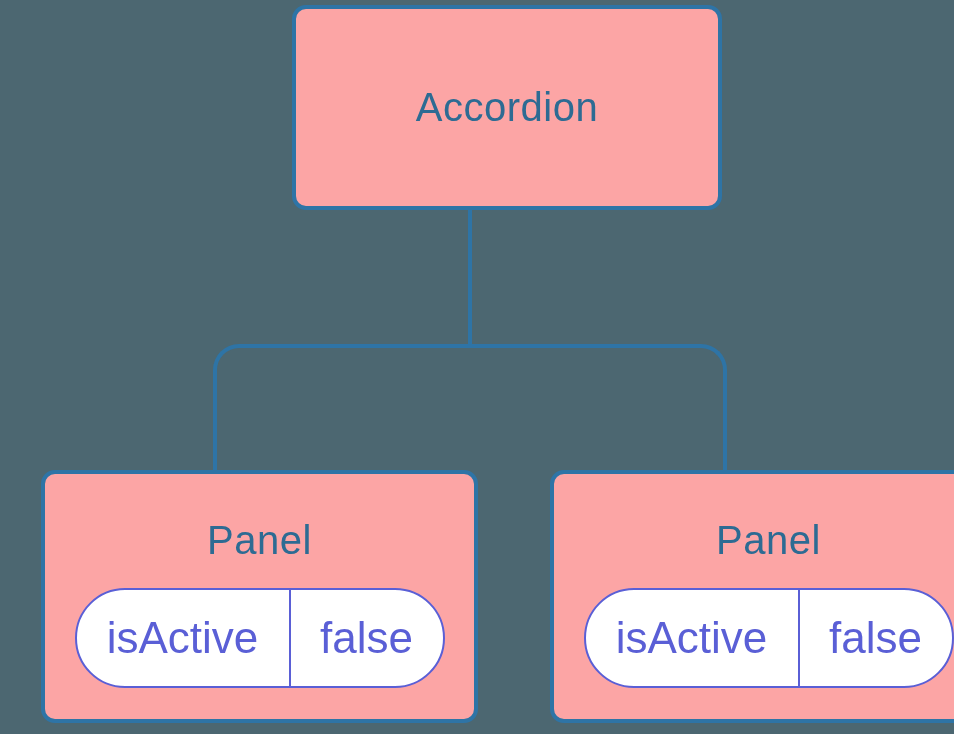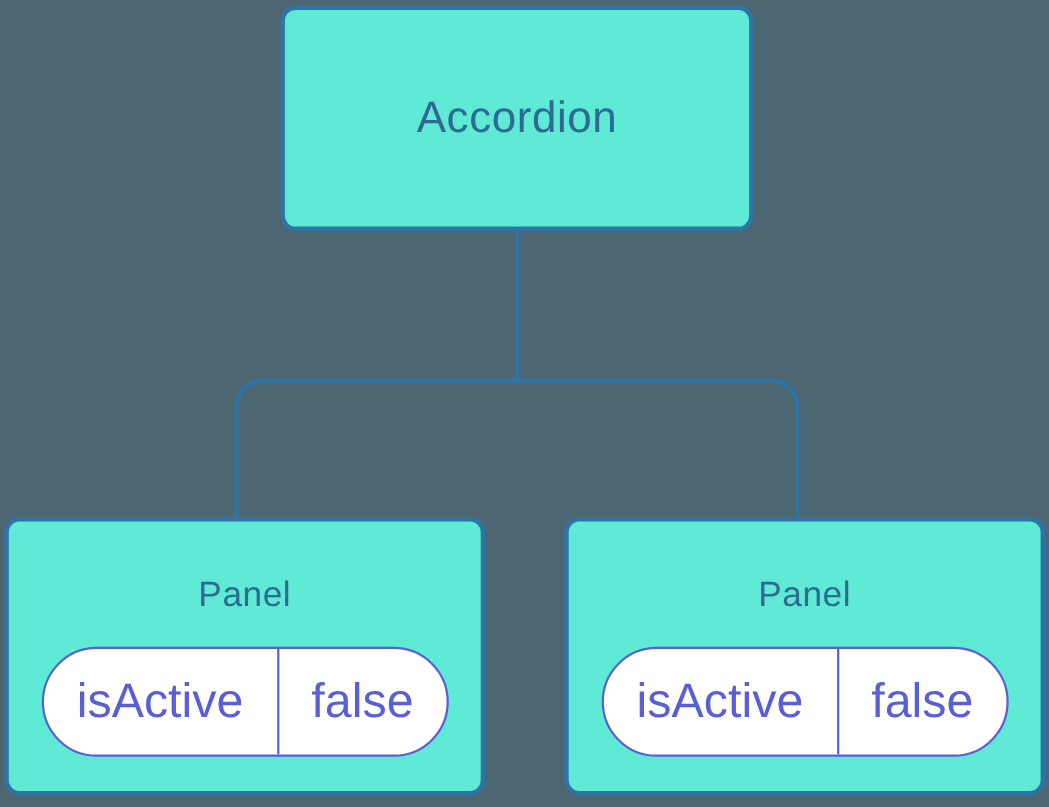--- a/index.html
+++ b/index.html
@@ -33,24 +33,25 @@
     border-top: 4px solid #2e74a6;
     border-left: 4px solid #2e74a6;
     border-right: 4px solid #2e74a6;
     border-radius: 26px 26px 0 0;
     z-index: 0;
   }
 
   
   .node {
     position: absolute;
-    background: #5eead4;
+    background: #fca5a5;
     border: 4px solid #2e74a6;
     border-radius: 14px;
     z-index: 1;
+    margin-left: 37px;
   }
   .node-root {
     left: 255px;
     top: 5px;
     width: 430px;
     height: 205px;
     display: flex;
     align-items: center;
     justify-content: center;
   }
@@ -70,21 +71,21 @@
     flex-direction: column;
     align-items: center;
   }
   .node-panel-left  { left: 4px; }
   .node-panel-right { left: 513px; }
 
   .panel-title {
     height: 48px;
     line-height: 48px;
     color: #2d6b93;
-    font-size: 32px;
+    font-size: 40px;
     font-weight: 500;
     letter-spacing: 0.5px;
   }
 
   
   .pill {
     margin-top: 24px;
     width: 370px;
     height: 100px;
     border: 2px solid #5a5fd6;

